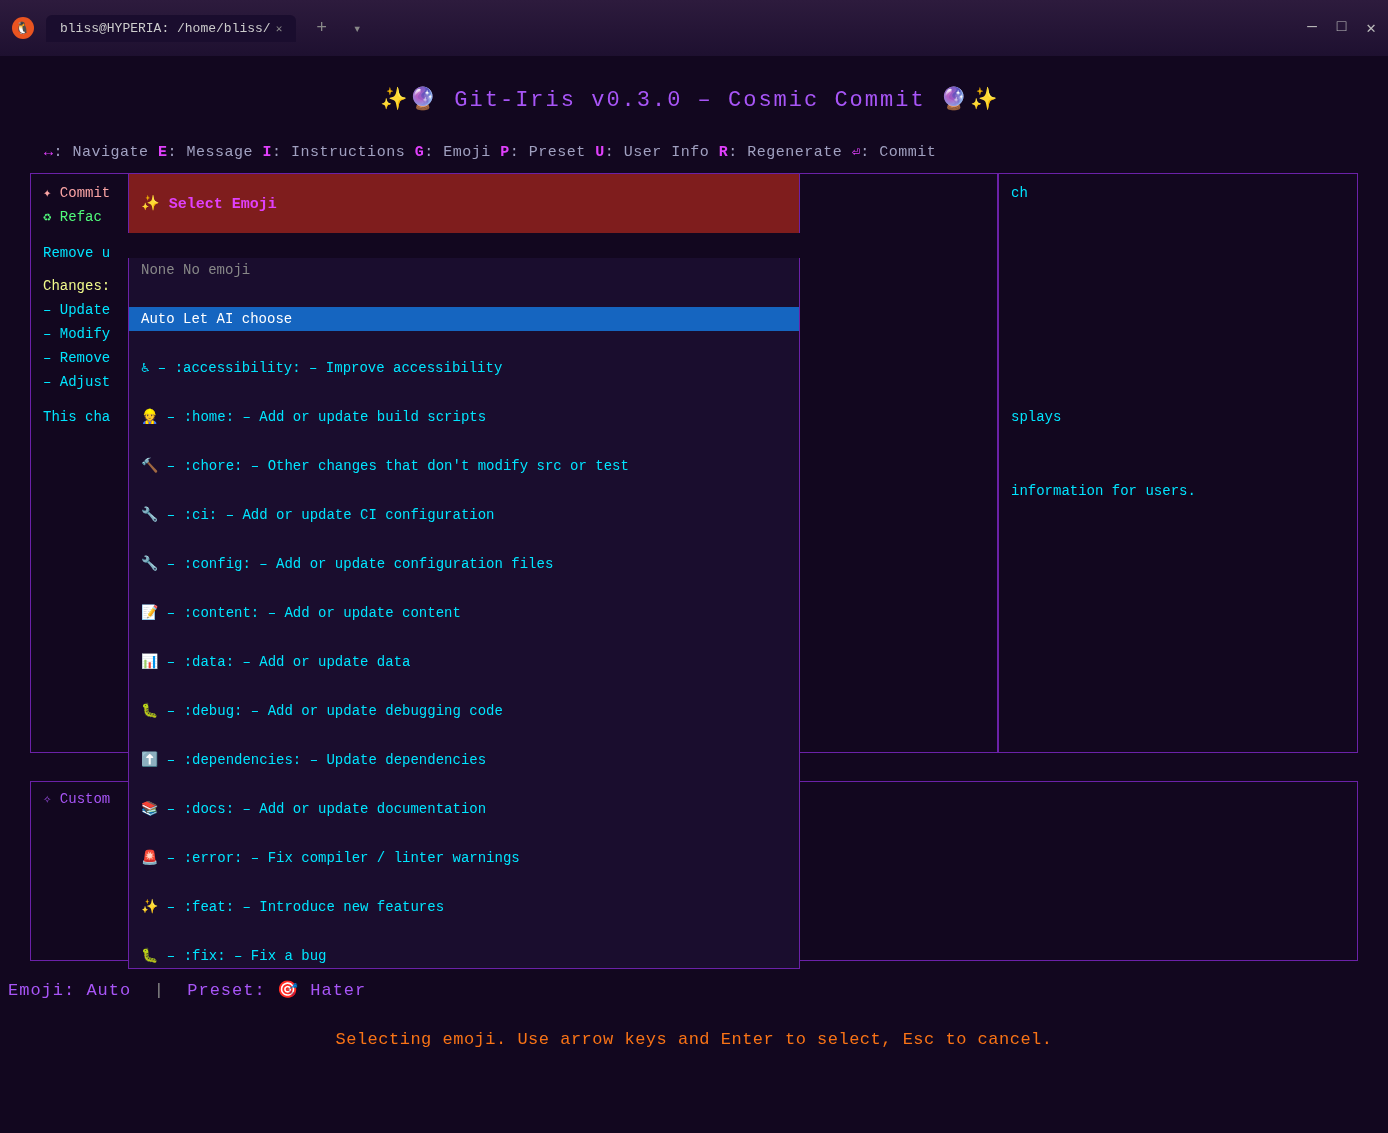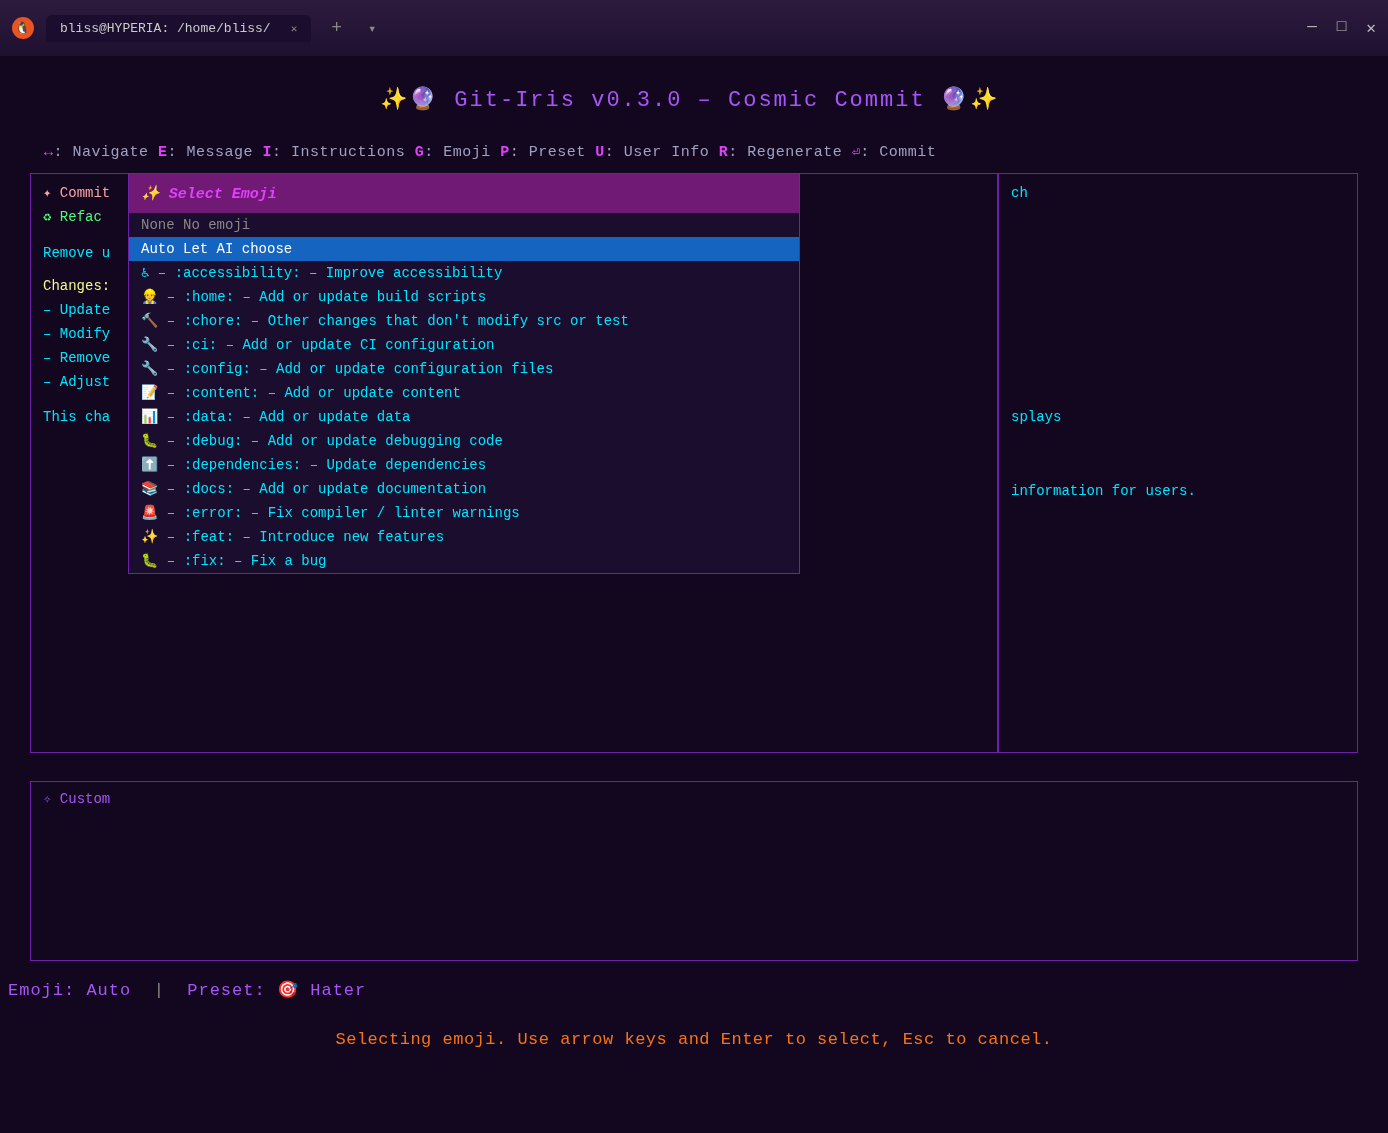--- a/index.html
+++ b/index.html
@@ -32,21 +32,21 @@
     }
     .titlebar-icon span { font-size: 12px; }
     .titlebar-tab {
       background: #1a0d2e;
       color: #ccc;
       font-size: 13px;
       padding: 6px 14px;
       border-radius: 6px 6px 0 0;
       display: flex;
       align-items: center;
-      gap: 20px;
+      gap: 5px;
     }
     .titlebar-tab .close-x {
       color: #888;
       font-size: 11px;
       cursor: pointer;
     }
     .titlebar-new-tab {
       color: #888;
       font-size: 18px;
       padding: 4px 8px;
@@ -119,41 +119,41 @@
 
     
     .dropdown-container {
       position: absolute;
       top: 0;
       left: 128px;
       z-index: 10;
       width: 672px;
     }
     .dropdown-header {
-      background: #701a75;
+      background: #7f1d1d;
       border: 1px solid #6b21a8;
       border-bottom: none;
       color: #e040fb;
       font-size: 15px;
-      padding: 10px 12px;
+      padding: 20px 12px;
       font-weight: bold;
-      font-style: italic;
     }
     .dropdown-list {
       background: #1a0d2e;
       border: 1px solid #6b21a8;
       border-top: none;
       color: #00e5ff;
       font-size: 14px;
       line-height: 1.0;
     }
     .dropdown-item {
       padding: 5px 12px;
       cursor: pointer;
       white-space: nowrap;
+      margin-top: 25px;
     }
     .dropdown-item.selected {
       background: #1565c0;
       color: #ffffff;
     }
 
     
     .right-panel {
       width: 360px;
       border: 1px solid #6b21a8;

